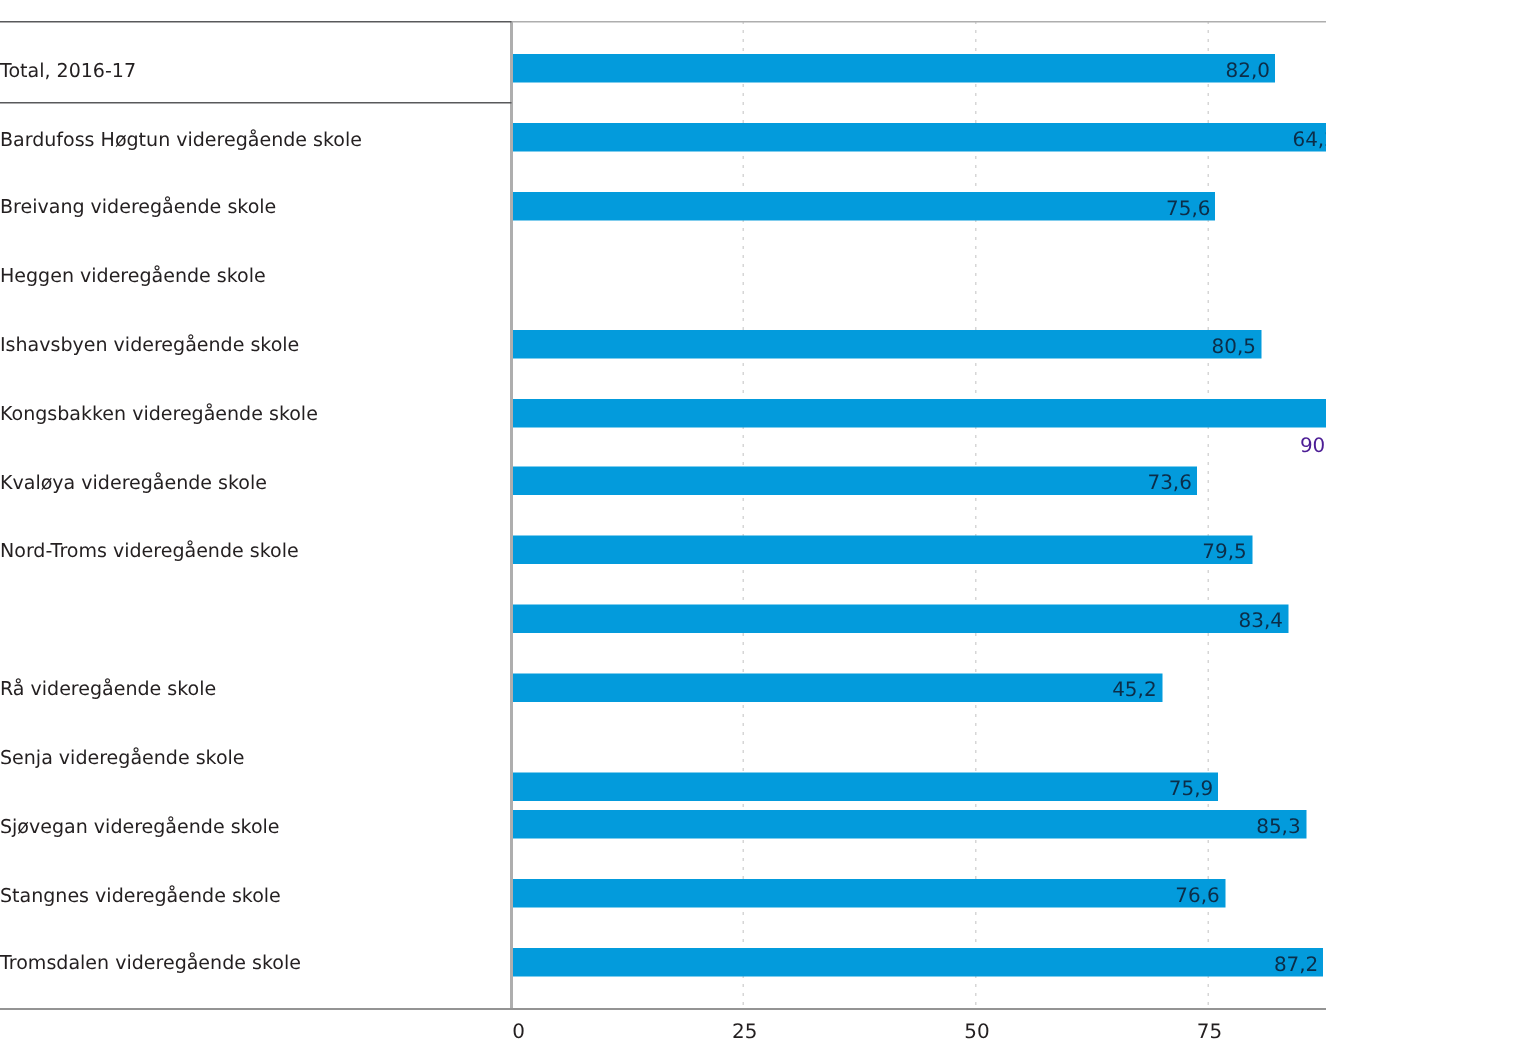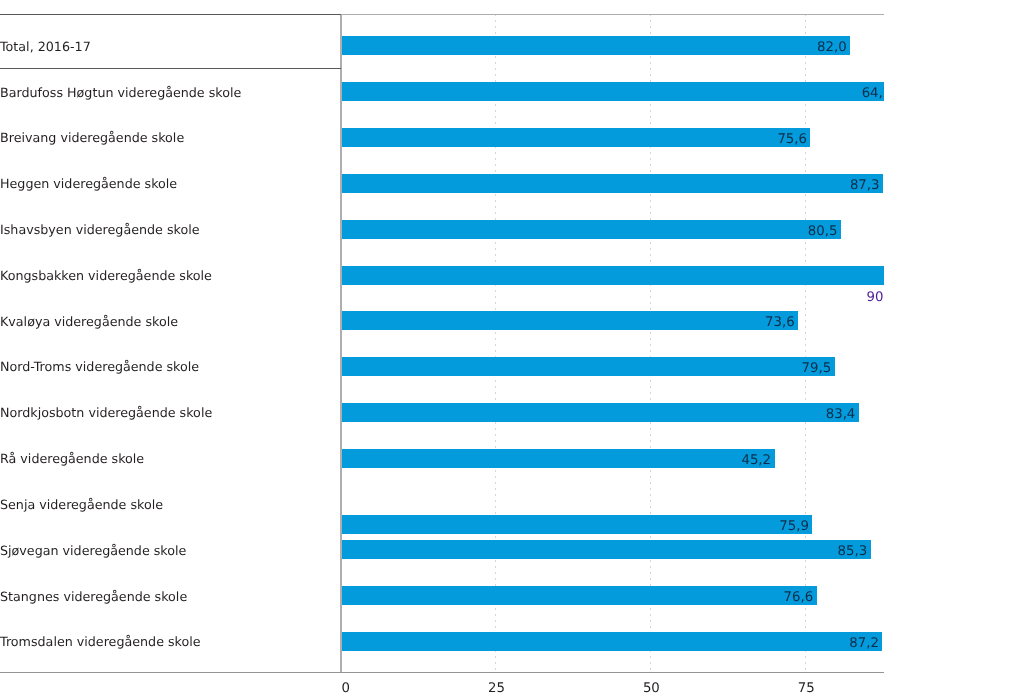--- a/index.html
+++ b/index.html
@@ -154,21 +154,20 @@
 
   <div class="label-col">
   <div class="row-label" style="top: 38.71px;">Total, 2016-17</div>
   <div class="row-label" style="top: 84.53px;">Bardufoss Høgtun videregående skole</div>
   <div class="row-label" style="top:130.35px">Breivang videregående skole</div>
   <div class="row-label" style="top:176.17px">Heggen videregående skole</div>
   <div class="row-label" style="top:221.99px">Ishavsbyen videregående skole</div>
   <div class="row-label" style="top:267.81px">Kongsbakken videregående skole</div>
   <div class="row-label" style="top:359.45px">Nord-Troms videregående skole</div>
   <div class="row-label" style="top:313.63px">Kvaløya videregående skole</div>
-  <div class="row-label" style="top:405.27px">Nordkjosbotn videregående skole</div>
   <div class="row-label" style="top:451.09px">Rå videregående skole</div>
   <div class="row-label" style="top:496.91px">Senja videregående skole</div>
   <div class="row-label" style="top:588.55px">Stangnes videregående skole</div>
   <div class="row-label" style="top: 542.73px;">Sjøvegan videregående skole</div>
   <div class="row-label" style="top: 634.37px;">Tromsdalen videregående skole</div>  
     </div>
 
   <div class="plot">
   <div class="gridline" style="left: 154.425px;"></div>
   <div class="gridline" style="left:309.35px"></div>
@@ -176,23 +175,20 @@
   <div class="gridline" style="left:619.20px"></div>  
       <div class="bar" style="left: 1px; top: 22.41px; width: 508.154px; background: rgb(3, 155, 220);">
         <span class="bar-value" style="color: rgb(12, 45, 72);">82,0</span>
       </div>
   <div class="bar" style="left: 1px; top: 68.23px; width: 552.772px; background: rgb(3, 155, 220);">
         <span class="bar-value" style="color: rgb(12, 45, 72);">64,2</span>
       </div>
   <div class="bar" style="left: 1px; top: 114.05px; width: 468.493px; background: rgb(3, 155, 220);">
         <span class="bar-value" style="color: rgb(12, 45, 72);">75,6</span>
       </div>
-  <div class="bar" style="left: 1px; top: 159.87px; width: 540.998px; background: rgb(3, 155, 220);">
-        <span class="bar-value" style="color: rgb(12, 45, 72);">87,3</span>
-      </div>
   <div class="bar" style="left: 1px; top: 205.69px; width: 498.858px; background: rgb(3, 155, 220);">
         <span class="bar-value" style="color: rgb(12, 45, 72);">80,5</span>
       </div>
   <div class="bar" style="left: 1px; top: 251.51px; width: 557.73px; background: rgb(3, 155, 220);">
         <span class="bar-value" style="color: #4c1d95; margin-top: 40px;">90,0</span>
       </div>
   <div class="bar" style="left: 1px; top: 297.33px; width: 456.099px; background: rgb(3, 155, 220);">
         <span class="bar-value" style="color: rgb(12, 45, 72);">73,6</span>
       </div>
   <div class="bar" style="left: 1px; top: 343.15px; width: 492.661px; background: rgb(3, 155, 220);">

